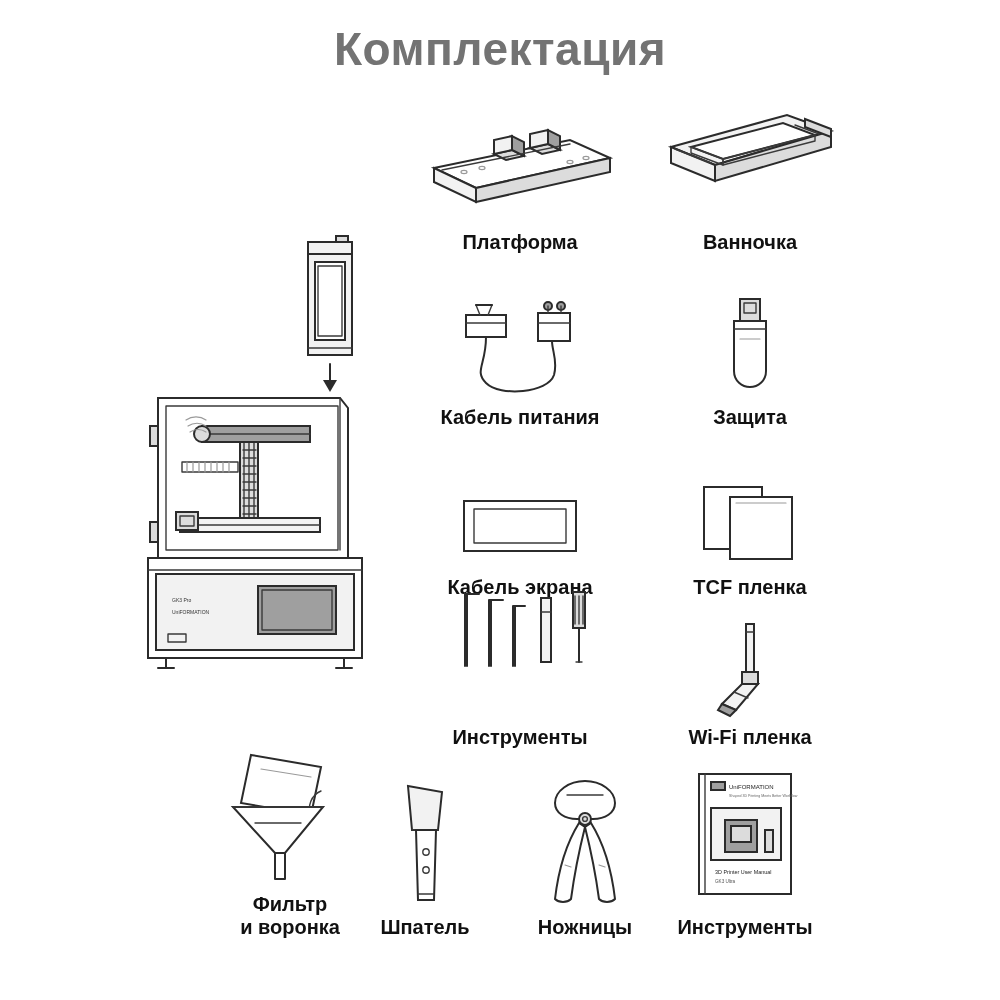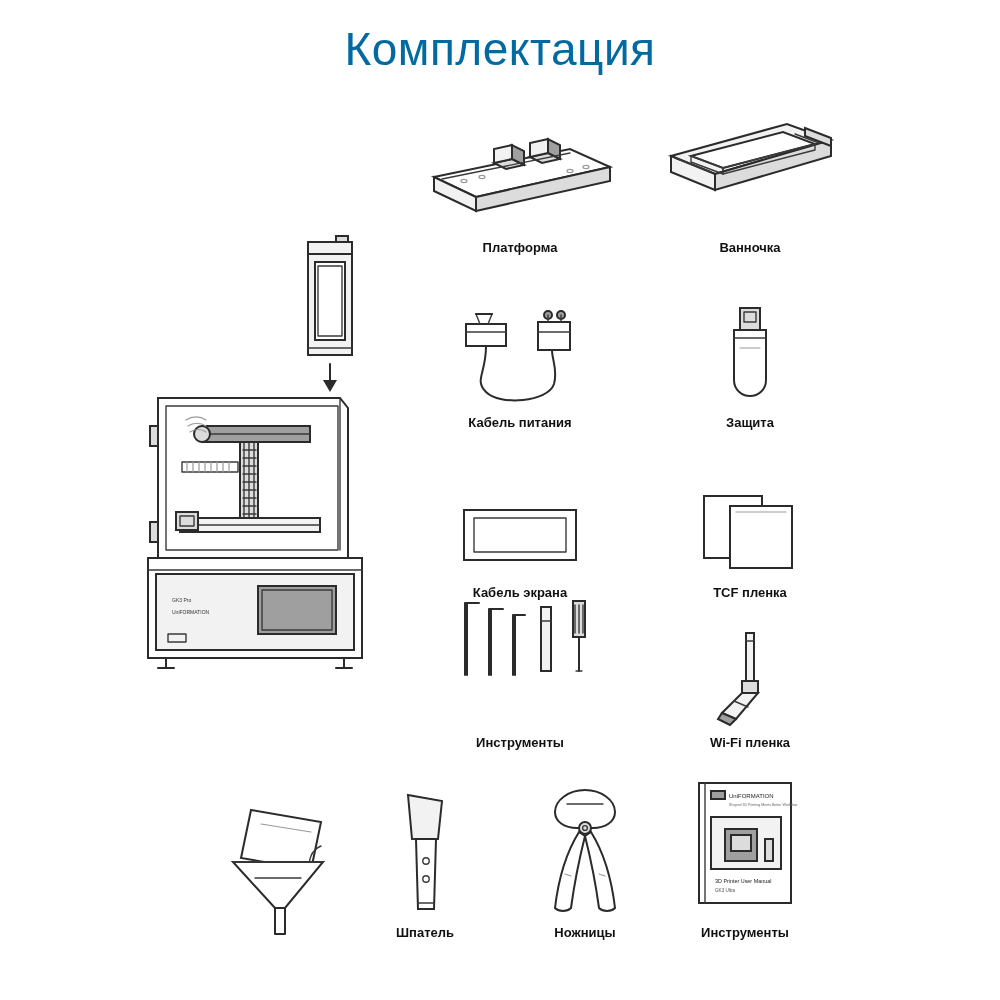--- a/index.html
+++ b/index.html
@@ -15,41 +15,41 @@
     color: #111111;
     overflow: hidden;
   }
   .page-title {
     position: absolute;
     top: 22px;
     left: 0;
     width: 1000px;
     text-align: center;
     font-size: 46px;
-    font-weight: normal;
+    font-weight: bold;
     letter-spacing: 0.5px;
-    color: #0369a1;
+    color: #737373;
   }
 
   
   .item {
     position: absolute;
     display: flex;
     flex-direction: column;
     align-items: center;
     justify-content: flex-end;
   }
   .item .art {
     display: flex;
     align-items: flex-end;
     justify-content: center;
   }
   .item .caption {
     margin-top: 8px;
-    font-size: 13px;
+    font-size: 20px;
     font-weight: bold;
     text-align: center;
     line-height: 1.18;
     color: #111111;
     white-space: pre-line;
   }
 
   
   #printer-block {
     position: absolute;
@@ -292,20 +292,22 @@
       <path class="fill-w" d="M36 10 L106 22 L96 70 L26 58 Z"></path>
       <path class="ln-thin" d="M96 70 C92 62 96 50 106 46"></path>
       <path class="ln-light" d="M46 24 L96 32"></path>
 
       <path class="fill-w" d="M18 62 L108 62 L70 108 L60 108 Z"></path>
       <path class="ln-thin" d="M18 62 L108 62"></path>
       <path class="ln" d="M60 108 L60 134 L70 134 L70 108"></path>
       <path class="ln-thin" d="M40 78 L86 78"></path>
     </svg>
   </div>
+  <div class="caption">Фильтр
+и воронка</div>
 </div>
 
 <div class="item" style="left:350px; top:760px; width:150px; height:180px;">
   <div class="art">
     <svg width="90" height="130" viewBox="0 0 90 130">
 
       <path class="fill-lt" d="M28 8 L62 14 L58 52 L32 52 Z"></path>
       <path class="ln-thin" d="M32 52 L58 52"></path>
 
       <path class="fill-w" d="M36 52 L56 52 L54 122 L38 122 Z"></path>

